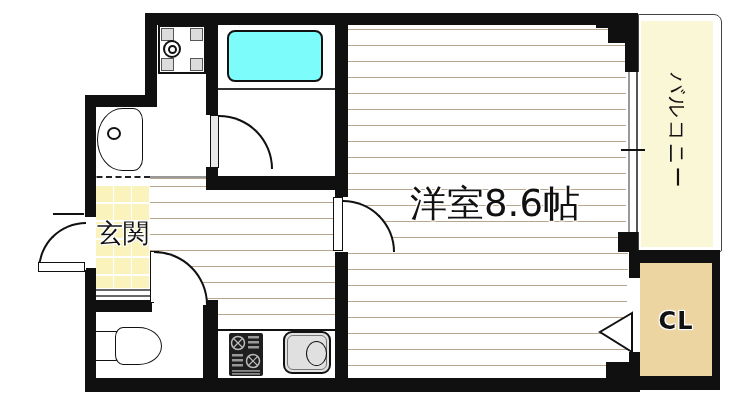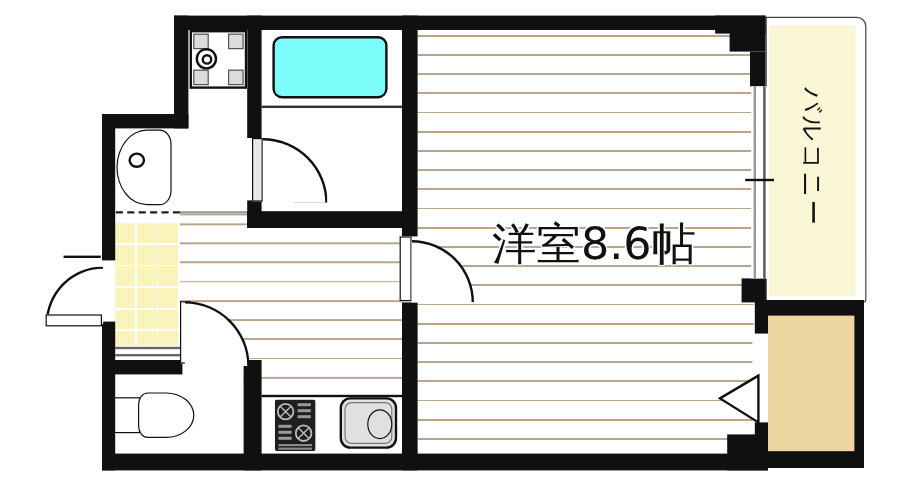--- a/index.html
+++ b/index.html
@@ -88,20 +88,21 @@
   <div class="abs" style="left:628px;top:72px;width:2px;height:160px;background:#999;"></div>
   <div class="abs" style="left:636px;top:72px;width:1.5px;height:160px;background:#555;"></div>
   <div class="abs" style="left:621px;top:149px;width:24px;height:2px;background:#111;"></div>
 
   <div class="cl-outer" style="left:629px;top:250px;width:91px;height:140px;"></div>
   <div class="cl-inner" style="left:640px;top:263px;width:72px;height:113px;"></div>
   <div class="white-mask" style="left:627px;top:278px;width:13px;height:74px;"></div>
   <svg class="abs" style="left:598px;top:311px;" width="36" height="43" viewBox="0 0 36 43">
     <polygon points="34,2 2,21 34,41" fill="#ffffff" stroke="#111" stroke-width="2"></polygon>
   </svg>
+  <div class="label" style="left:640px;top:308px;width:72px;font-size:24px;font-weight:600;letter-spacing:1px;">CL</div>
 
   <div class="fixture" style="left:227px;top:30px;width:96px;height:52px;background:var(--bathtub_fill,#7dfcfc);border:2.5px solid #111;border-radius:8px;"></div>
   <div class="abs" style="left:218px;top:88px;width:117px;height:1.5px;background:#333;"></div>
   <div class="leaf" style="left:210px;top:115px;width:9px;height:53px;background:#e8e8e8;"></div>
   <div class="arc arc-tr" style="left:219px;top:115px;width:52px;height:52px;"></div>
 
   <div class="fixture" style="left:158px;top:25px;width:48px;height:49px;border:2.5px solid #111;background:#fff;">
     <div class="abs" style="left:1px;top:1px;width:11px;height:11px;background:#dcdcdc;border:1px solid #555;"></div>
     <div class="abs" style="right:1px;top:1px;width:11px;height:11px;background:#dcdcdc;border:1px solid #555;"></div>
     <div class="abs" style="left:1px;bottom:1px;width:11px;height:11px;background:#dcdcdc;border:1px solid #555;"></div>
@@ -143,14 +144,15 @@
   <div class="arc arc-tr" style="left:343px;top:200px;width:50px;height:50px;"></div>
 
   <div class="leaf" style="left:150px;top:251px;width:9px;height:52px;"></div>
   <div class="arc arc-tr" style="left:154px;top:251px;width:52px;height:52px;"></div>
 
   <div class="abs" style="left:53px;top:213px;width:31px;height:2px;background:#111;"></div>
   <div class="arc arc-tl" style="left:38px;top:222px;width:46px;height:46px;"></div>
   <div class="leaf" style="left:38px;top:262px;width:47px;height:10px;"></div>
 
   <div class="label" style="left:400px;top:184px;width:190px;font-size:37px;">洋室8.6帖</div>
+  <div class="label" style="left:96px;top:219px;width:54px;font-size:26px;">玄関</div>
 
 </div>
 
 </body></html>

